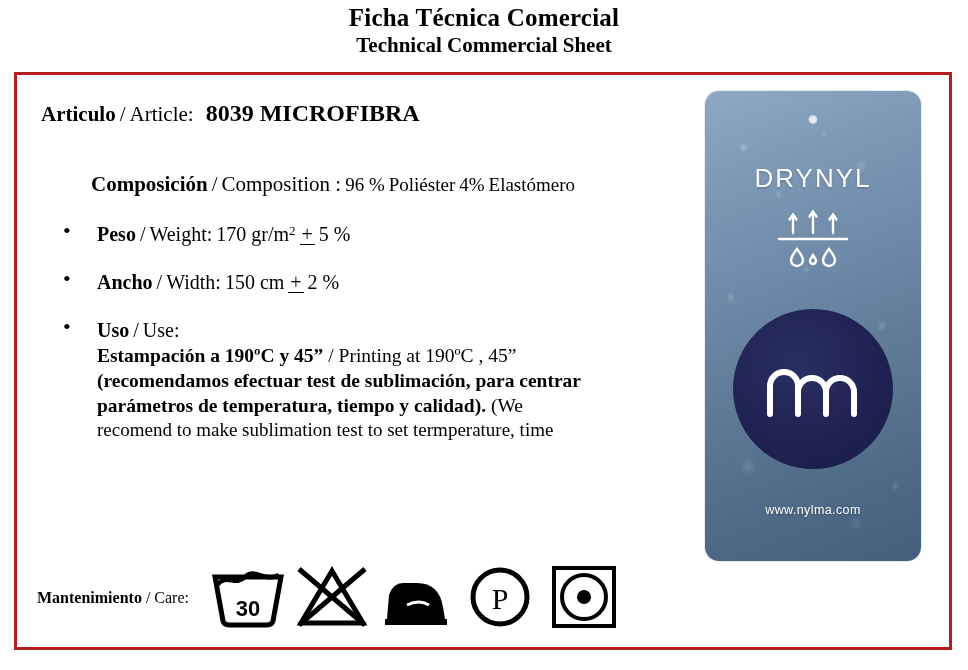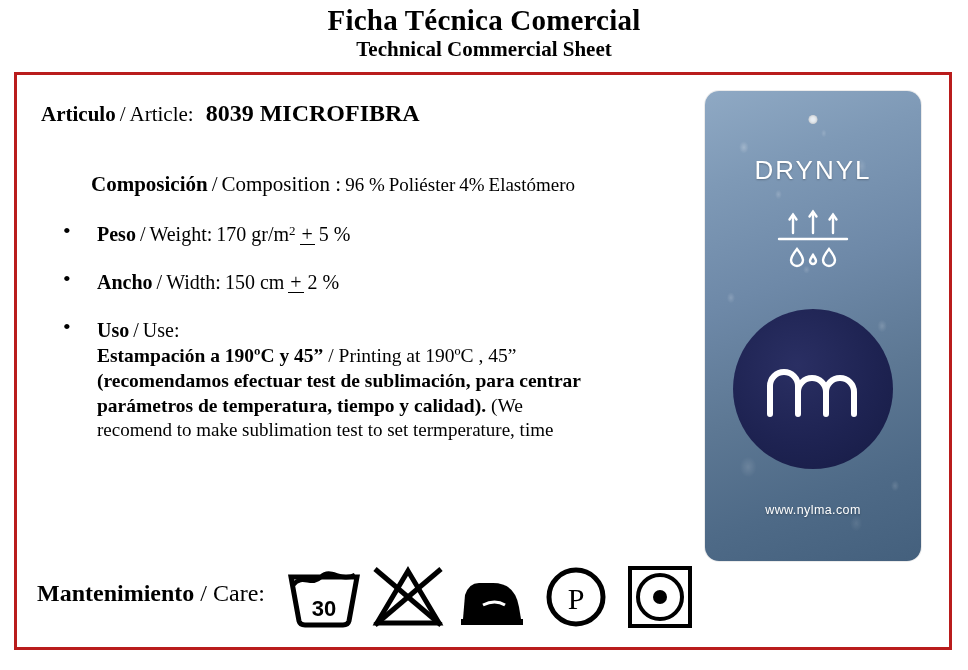--- a/index.html
+++ b/index.html
@@ -18,21 +18,21 @@
     position: relative;
     width: 968px;
     height: 670px;
   }
   
   .header {
     text-align: center;
     padding-top: 4px;
   }
   .header .title-es {
-    font-size: 29px;
+    font-size: 25px;
     font-weight: bold;
     letter-spacing: 0.2px;
     line-height: 1.12;
   }
   .header .title-en {
     font-size: 21px;
     font-weight: bold;
     line-height: 1.15;
     margin-top: 1px;
   }
@@ -150,21 +150,21 @@
   }
   
   .maint {
     position: absolute;
     left: 20px;
     bottom: 18px;
     display: flex;
     align-items: flex-end;
   }
   .maint-label {
-    font-size: 24px;
+    font-size: 16px;
     white-space: nowrap;
     padding-bottom: 22px;
     font-family: Liberation Serif, serif;
   }
   .maint-label .b { font-weight: bold; }
   .care-icons {
     display: flex;
     align-items: flex-end;
     gap: 6px;
     margin-left: 20px;
@@ -211,21 +211,21 @@
     top: 24px;
     width: 9px;
     height: 9px;
     border-radius: 50%;
     background: #e9eef3;
     box-shadow: 0 0 3px rgba(0,0,0,0.25) inset;
   }
   .tag .brand {
     position: absolute;
     left: 0; right: 0;
-    top: 64px;
+    top: 72px;
     text-align: center;
     color: #ffffff;
     font-family: "Liberation Sans", sans-serif;
     font-size: 26px;
     letter-spacing: 2px;
     font-weight: 400;
     text-shadow: 0 1px 2px rgba(0,0,0,0.25);
   }
   .tag .breath {
     position: absolute;

